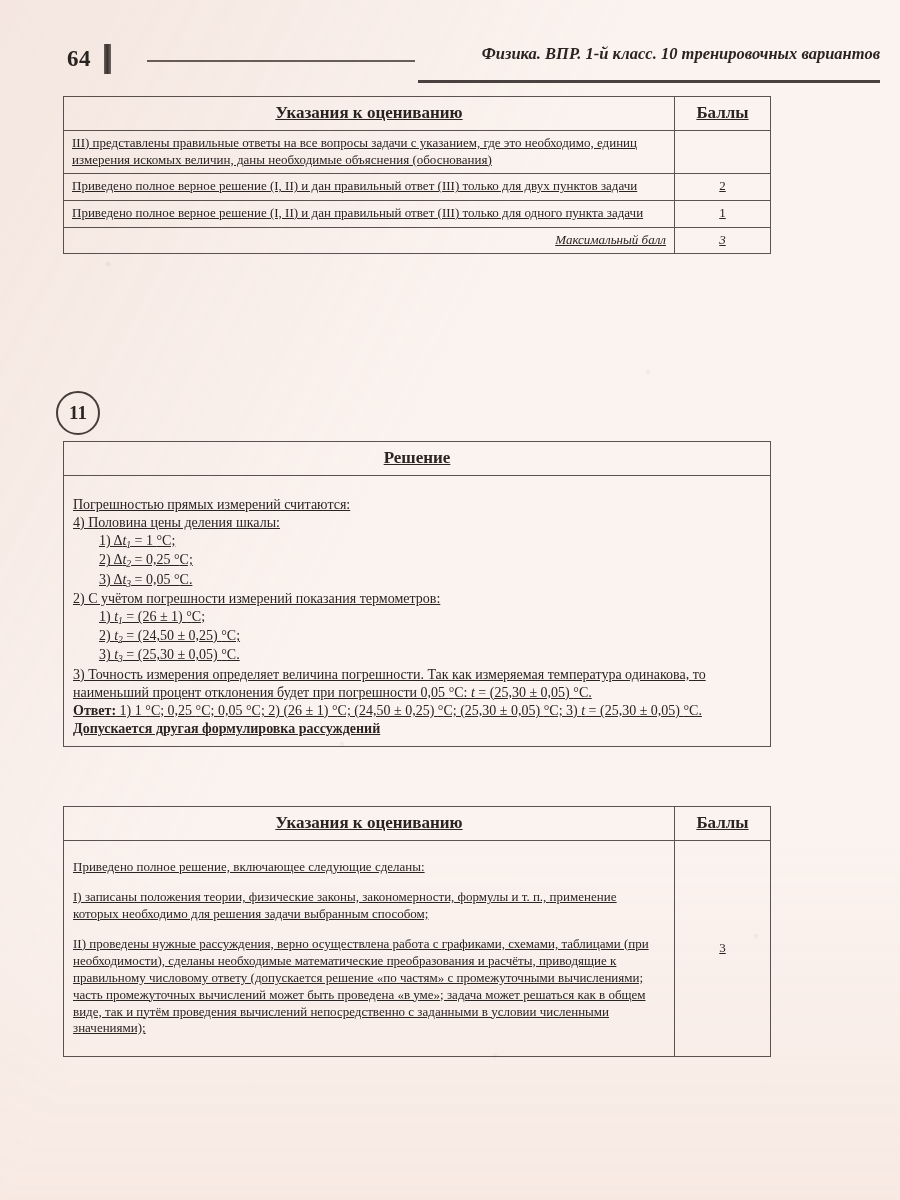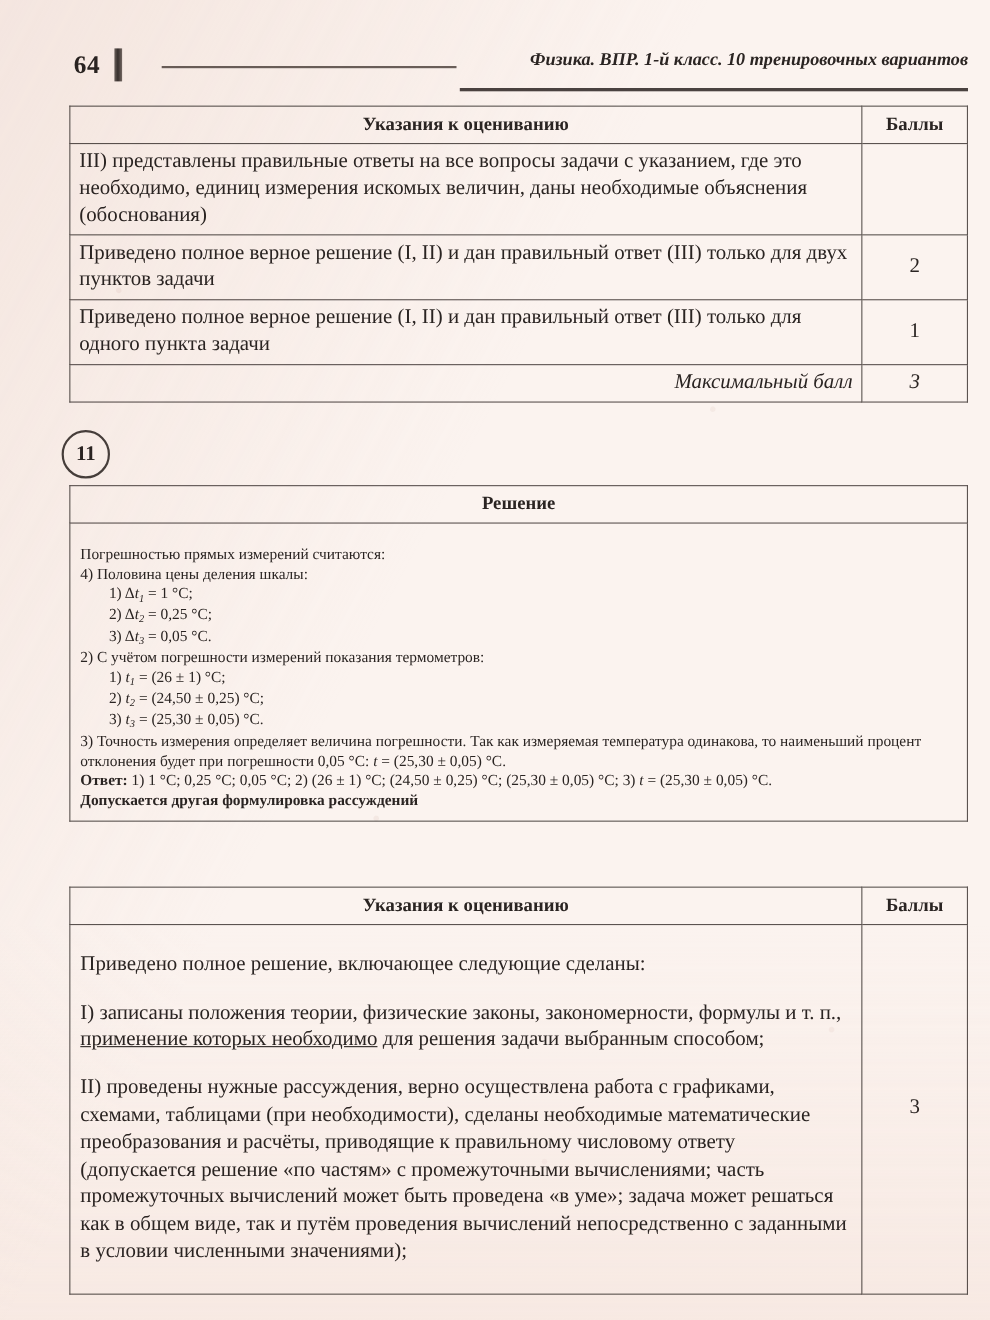--- a/index.html
+++ b/index.html
@@ -87,29 +87,30 @@
     top: 36px;
     height: 3px;
     background: #4a4240;
   }
 
   
   .crit-table {
     position: absolute;
     border-collapse: collapse;
     table-layout: fixed;
-    width: 817px;
+    width: 708px;
     left: 63px;
     background: transparent;
+    text-decoration: underline;
   }
   .crit-table td, .crit-table th {
     border: 1.3px solid #5b5350;
     padding: 4px 8px 5px 8px;
     vertical-align: top;
-    font-size: 19px;
+    font-size: 13px;
     line-height: 1.285;
     text-align: left;
     background: transparent;
   }
   .crit-table th {
     text-align: center;
     font-weight: bold;
     font-size: 17px;
     padding: 5px 6px 6px 6px;
   }

